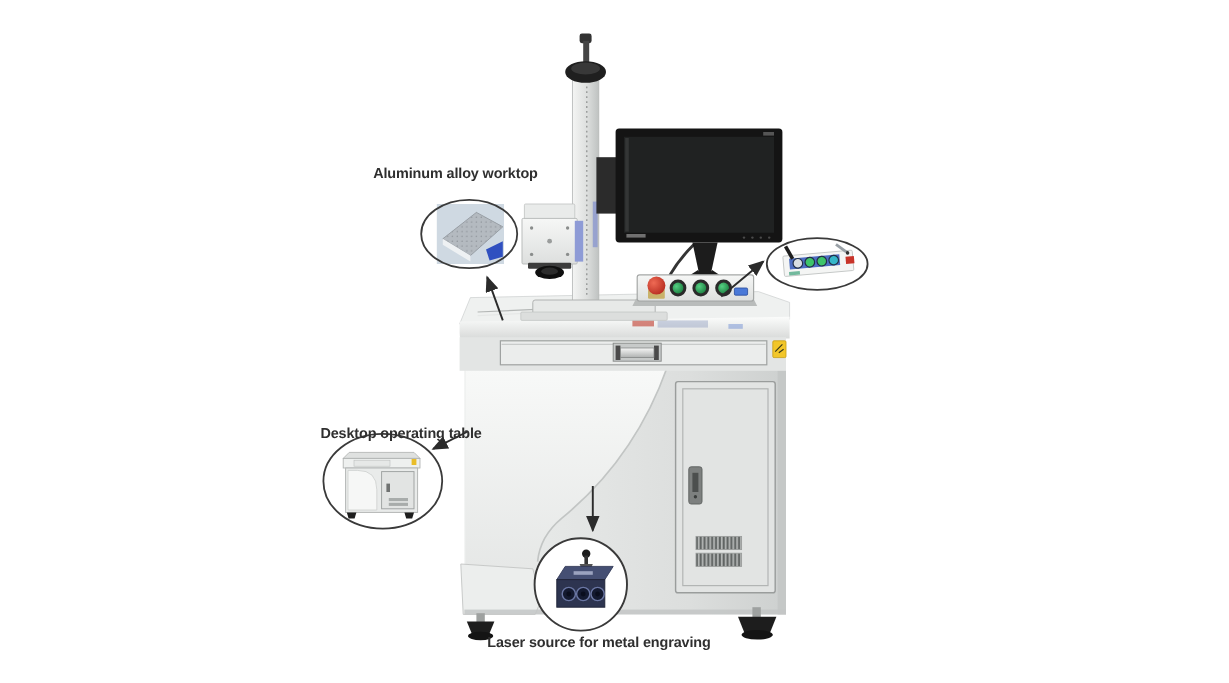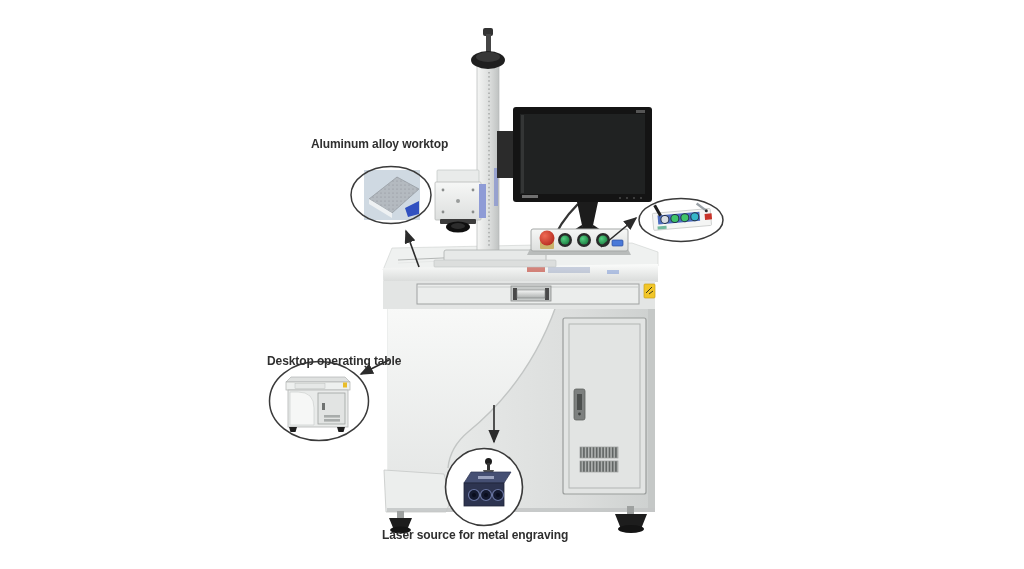--- a/index.html
+++ b/index.html
@@ -7,21 +7,21 @@
     position:relative;width:1024px;height:569px;background:#ffffff;
     font-family:"Liberation Sans",sans-serif;overflow:hidden;
   }
   .callout-label{
     position:absolute;color:#2f2f2f;font-size:12px;font-weight:700;
     letter-spacing:-0.1px;white-space:nowrap;
   }
   #label-worktop{left:311px;top:137px;}
   #label-control{left:608px;top:248px;}
   #label-table{left:267px;top:344px;margin-top:10px;}
-  #label-laser{left:382px;top:528px;}
+  #label-laser{left:406px;top:528px;}
   #machine-svg{position:absolute;left:0;top:0;}
 </style>
 </head>
 <body>
 
 <div id="canvas">
 
   <svg id="machine-svg" width="1024" height="569" viewBox="0 0 1024 569">
     <defs>
       <linearGradient id="bodyGrad" x1="0" y1="0" x2="1" y2="0">

